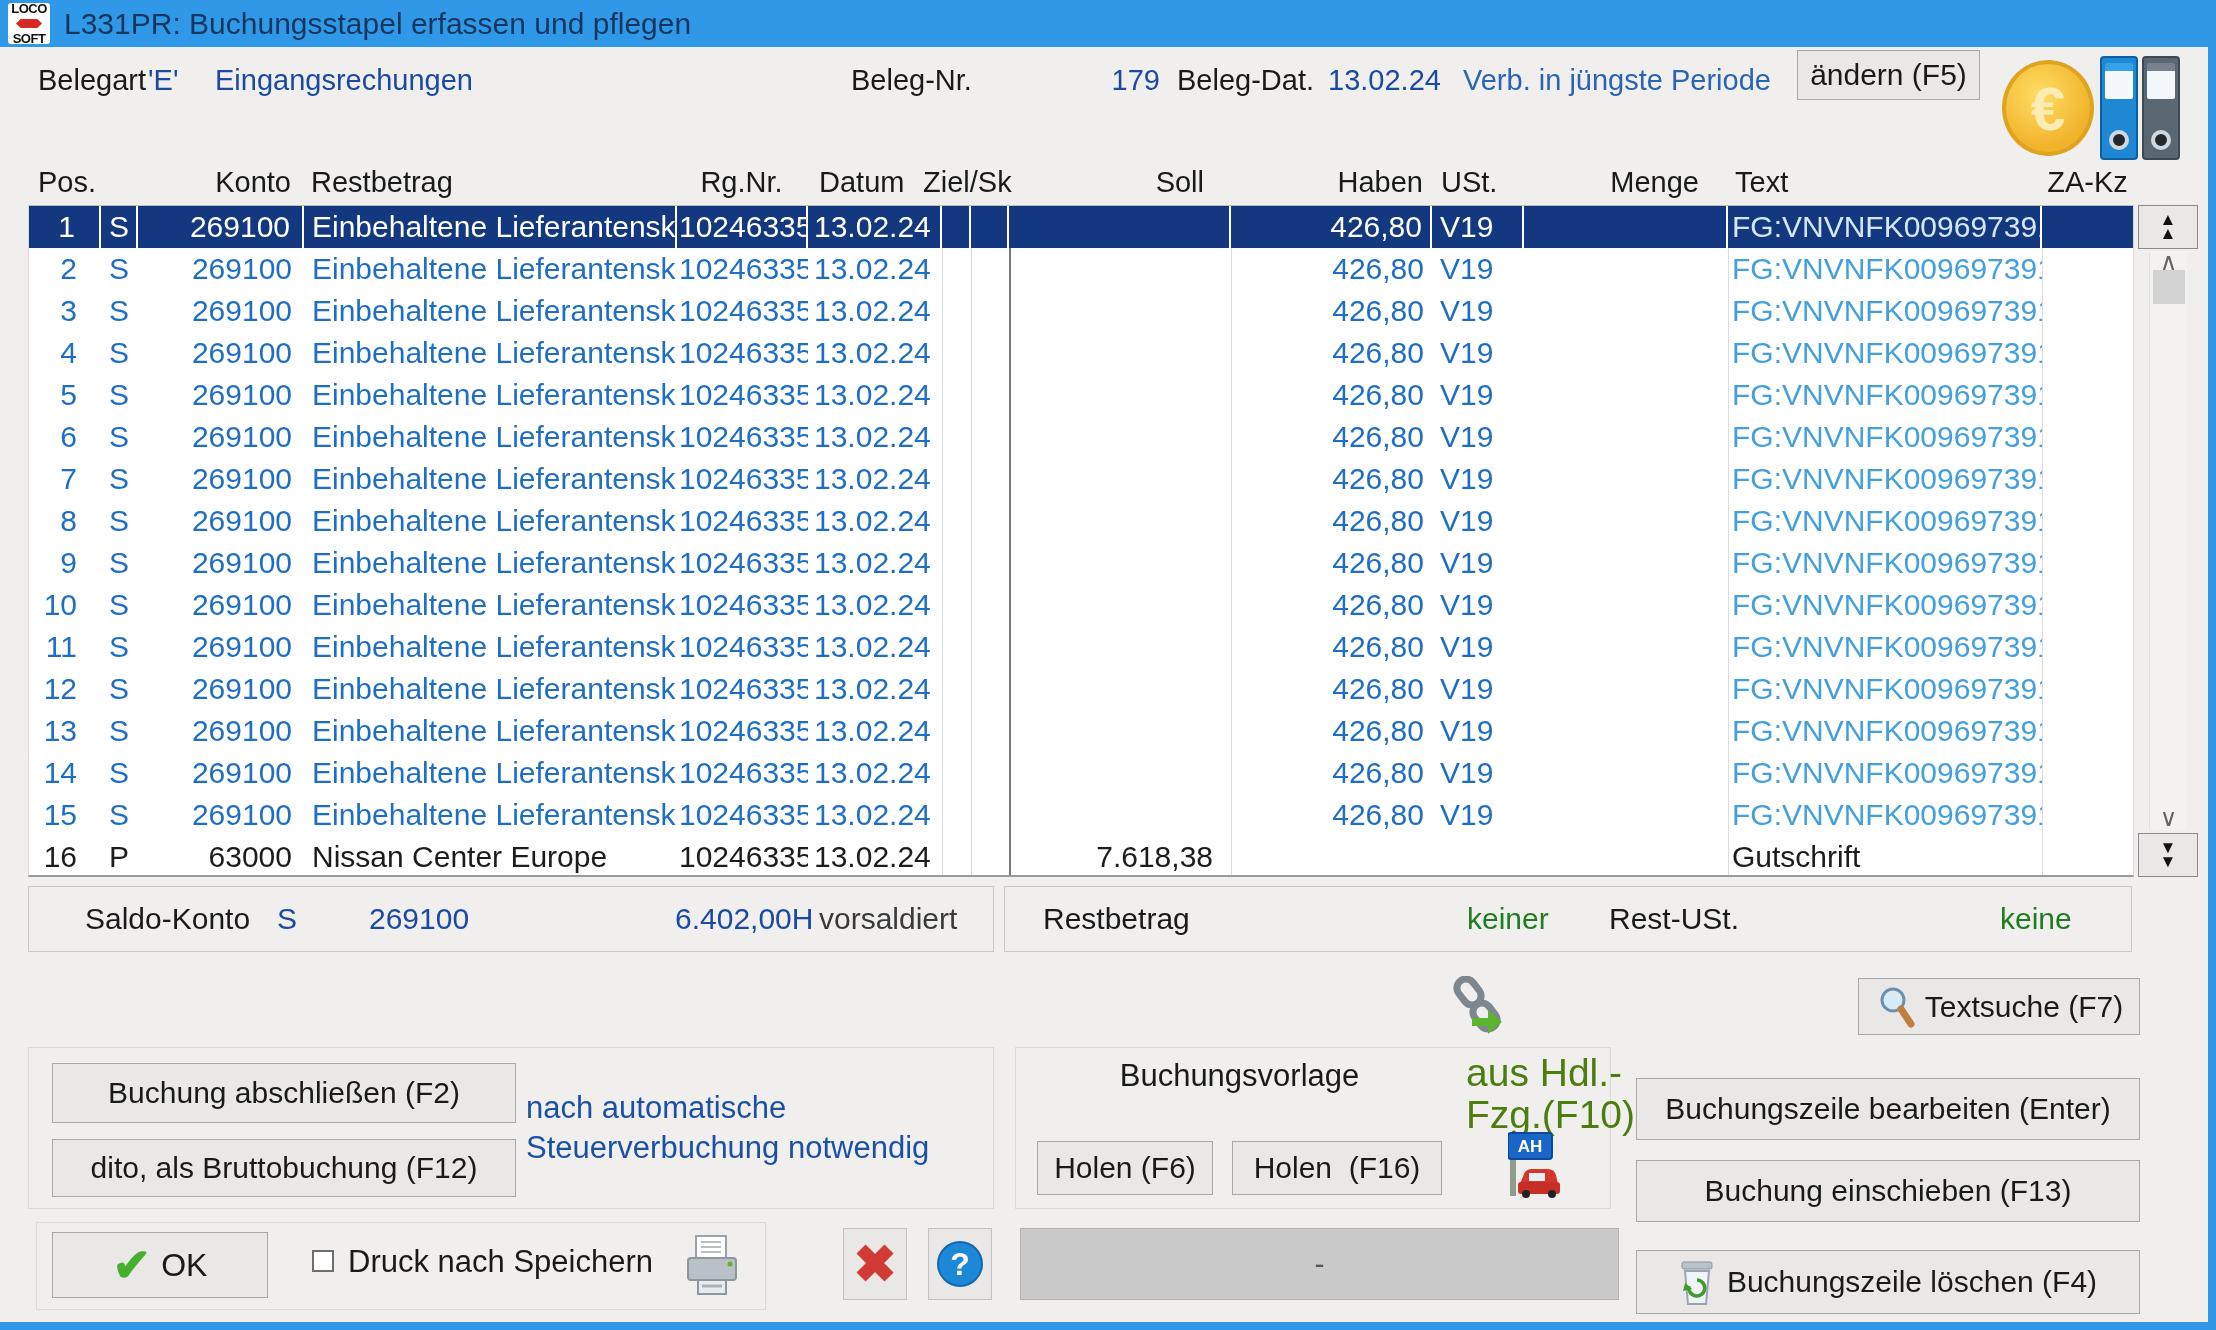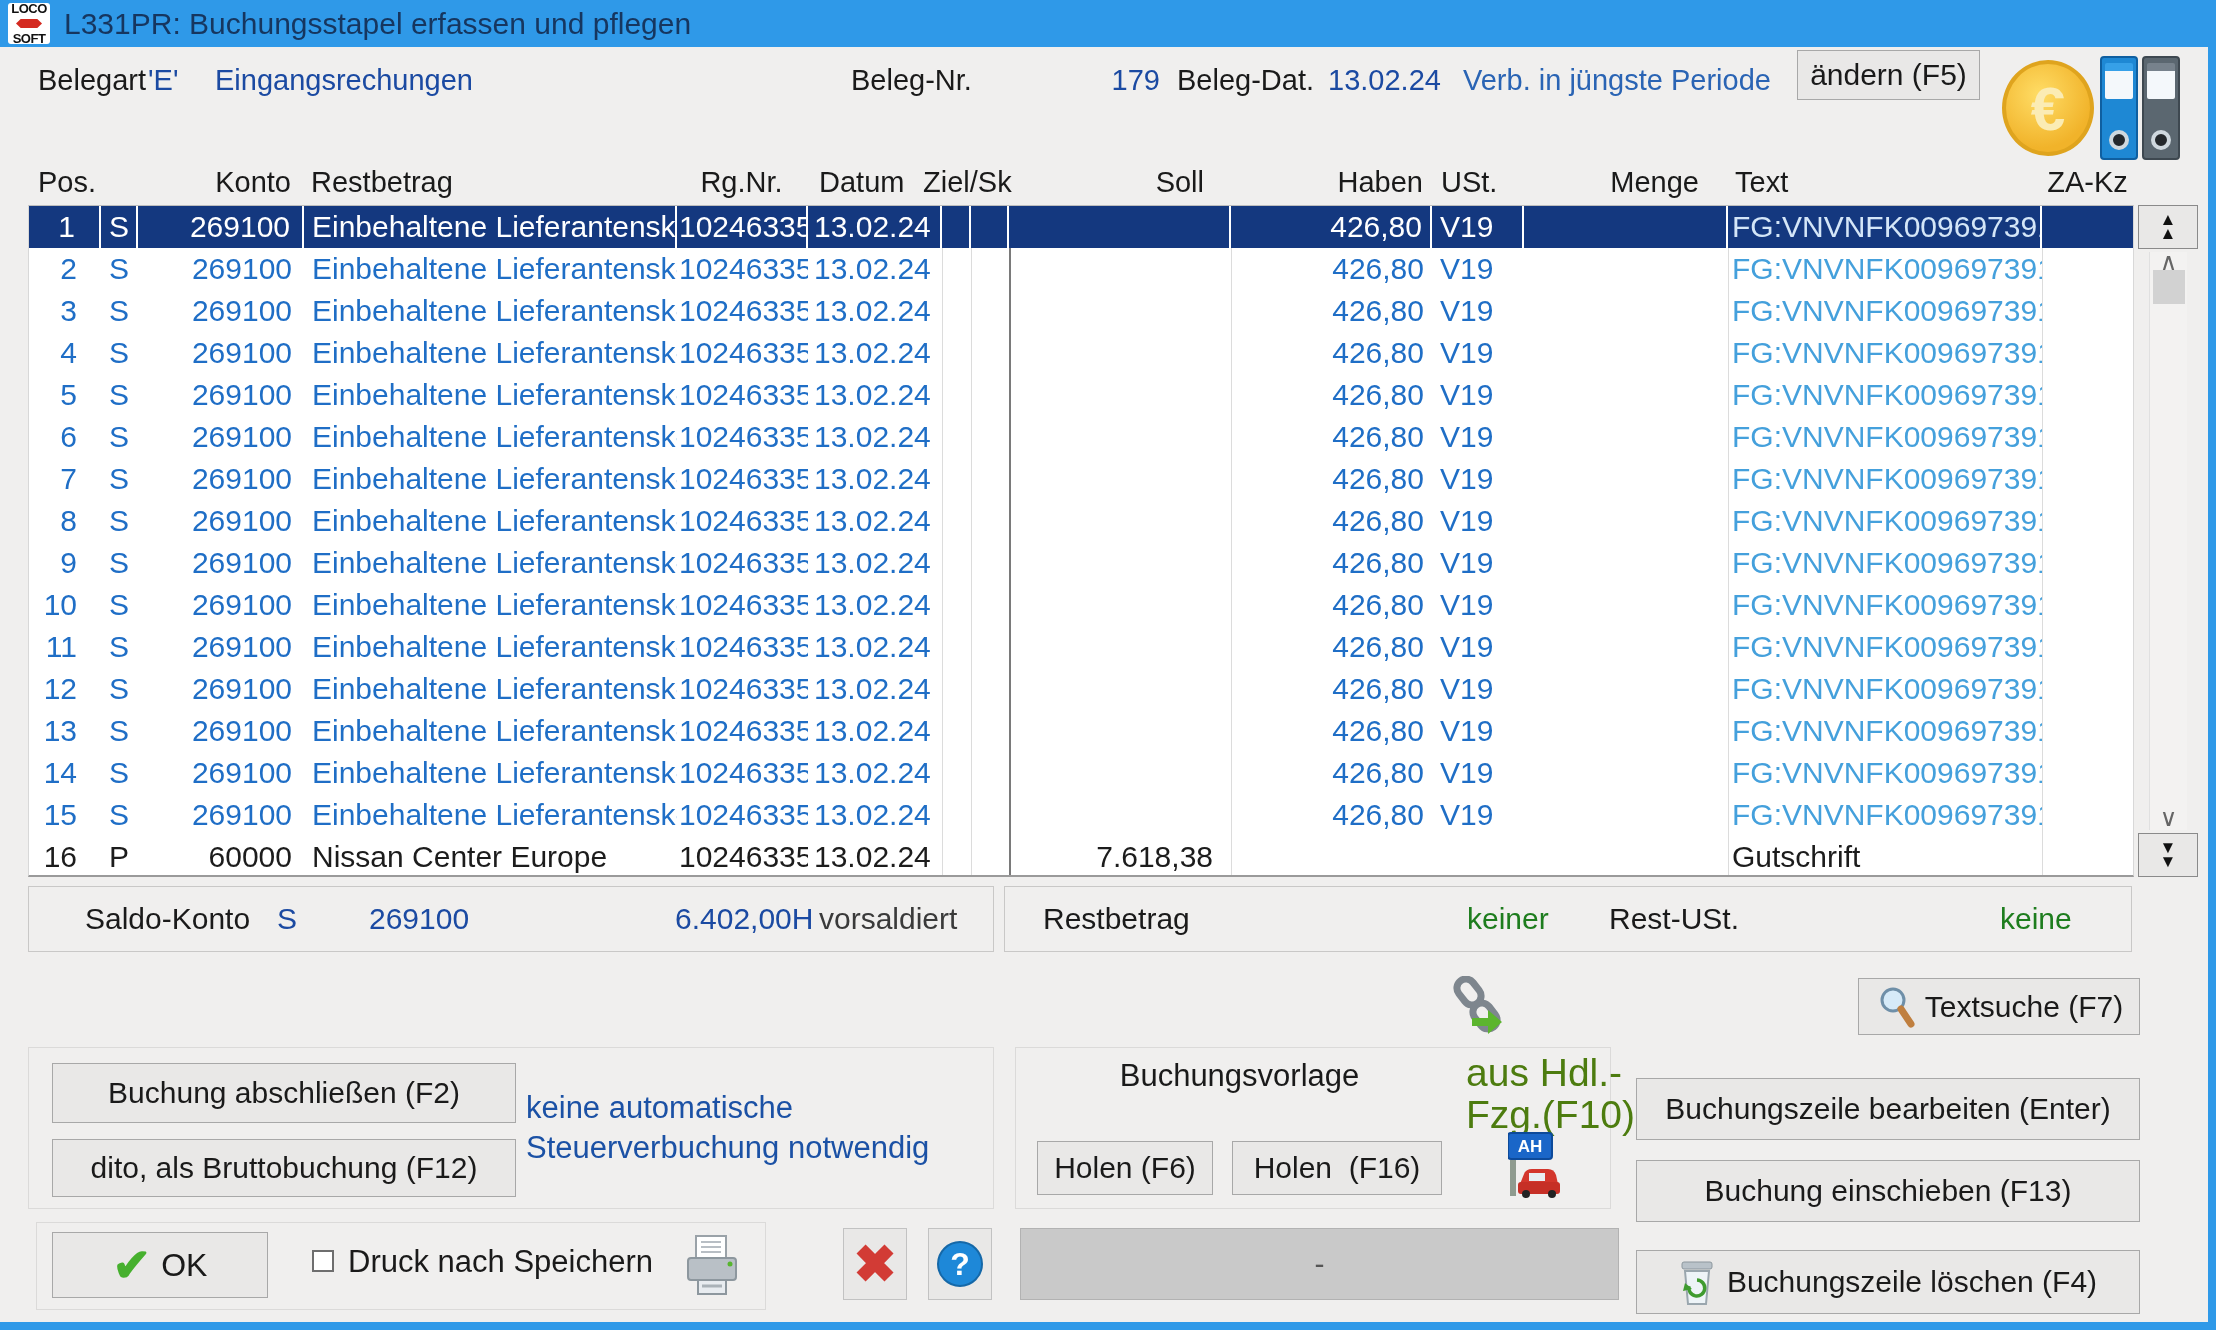--- a/index.html
+++ b/index.html
@@ -420,21 +420,21 @@
           <div class="bc bc8"></div>
           <div class="bc bc9">426,80</div>
           <div class="bc bc10">V19</div>
           <div class="bc bc11"></div>
           <div class="bc bc12">FG:VNVNFK0096973911</div>
           <div class="bc bc13"></div>
         </div>
         <div class="row black">
           <div class="bc bc0">16</div>
           <div class="bc bc1">P</div>
-          <div class="bc bc2">60000</div>
+          <div class="bc bc2">63000</div>
           <div class="bc bc3">Nissan Center Europe</div>
           <div class="bc bc4">10246335</div>
           <div class="bc bc5">13.02.24</div>
           <div class="bc bc6"></div>
           <div class="bc bc7"></div>
           <div class="bc bc8">7.618,38</div>
           <div class="bc bc9"></div>
           <div class="bc bc10"></div>
           <div class="bc bc11"></div>
           <div class="bc bc12">Gutschrift</div>
@@ -486,21 +486,21 @@
         <line x1="26" y1="24" x2="36" y2="39" stroke="#c07f3f" stroke-width="7" stroke-linecap="round"></line>
       </svg>
     </span>
     <span>Textsuche (F7)</span>
   </div>
 
   <div class="abs panel" id="panel-left"></div>
   <div class="abs btn" id="btn-f2">Buchung abschließen (F2)</div>
   <div class="abs btn" id="btn-f12">dito, als Bruttobuchung (F12)</div>
   <div class="abs" id="steuer-note">
-    <div>keine automatische</div>
+    <div>nach automatische</div>
     <div>Steuerverbuchung notwendig</div>
   </div>
 
   <div class="abs panel" id="panel-mid"></div>
   <div class="abs" id="vorlage-title">Buchungsvorlage</div>
   <div class="abs btn" id="btn-holen">Holen (F6)</div>
   <div class="abs btn" id="btn-bilden">Holen  (F16)</div>
   <div class="abs" id="aus-hdl">
     <div>aus Hdl.-</div>
     <div>Fzg.(F10)</div>

